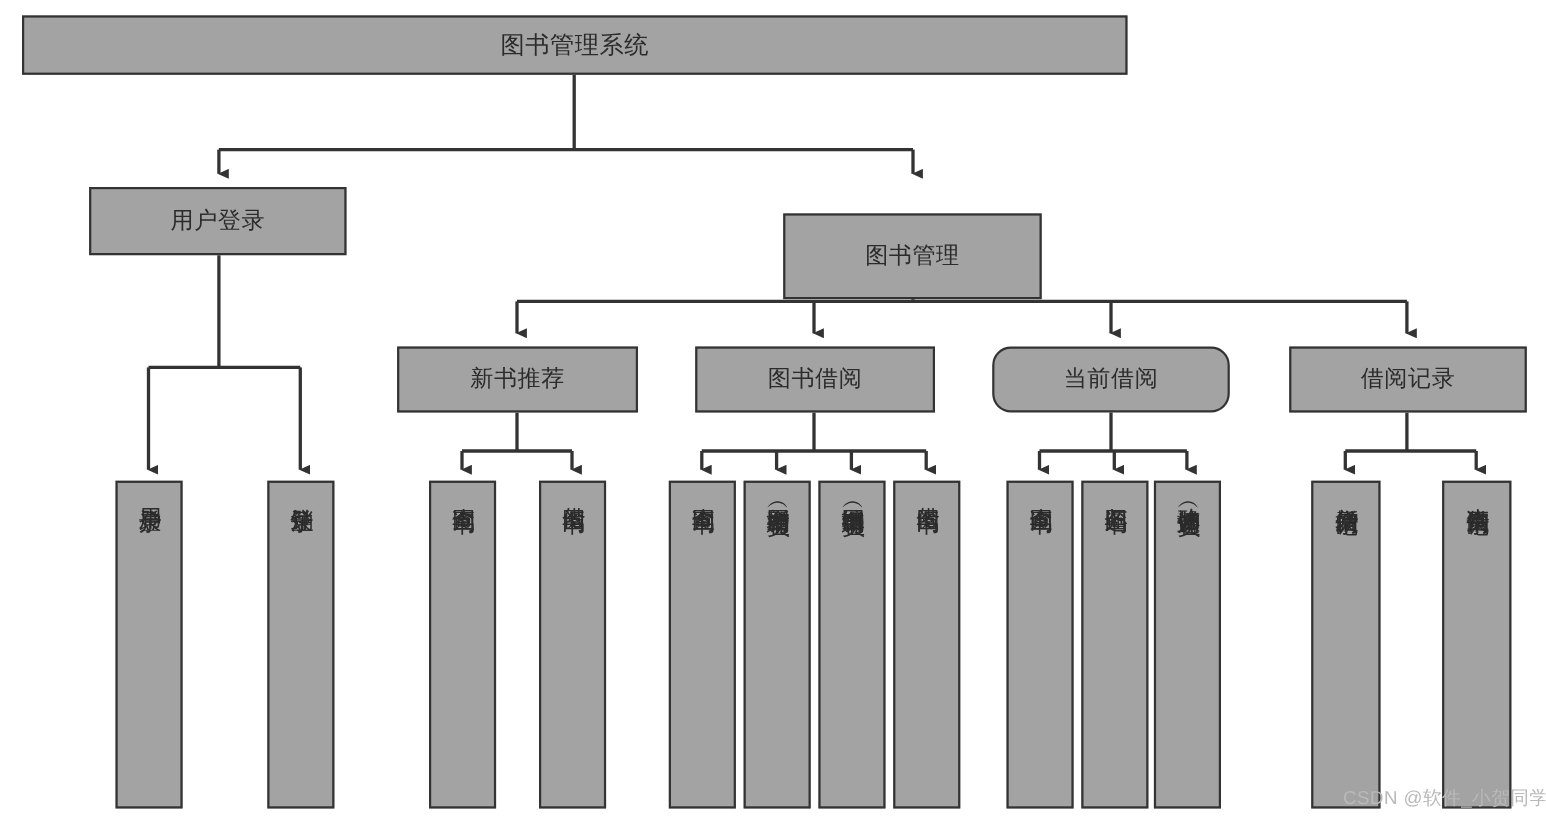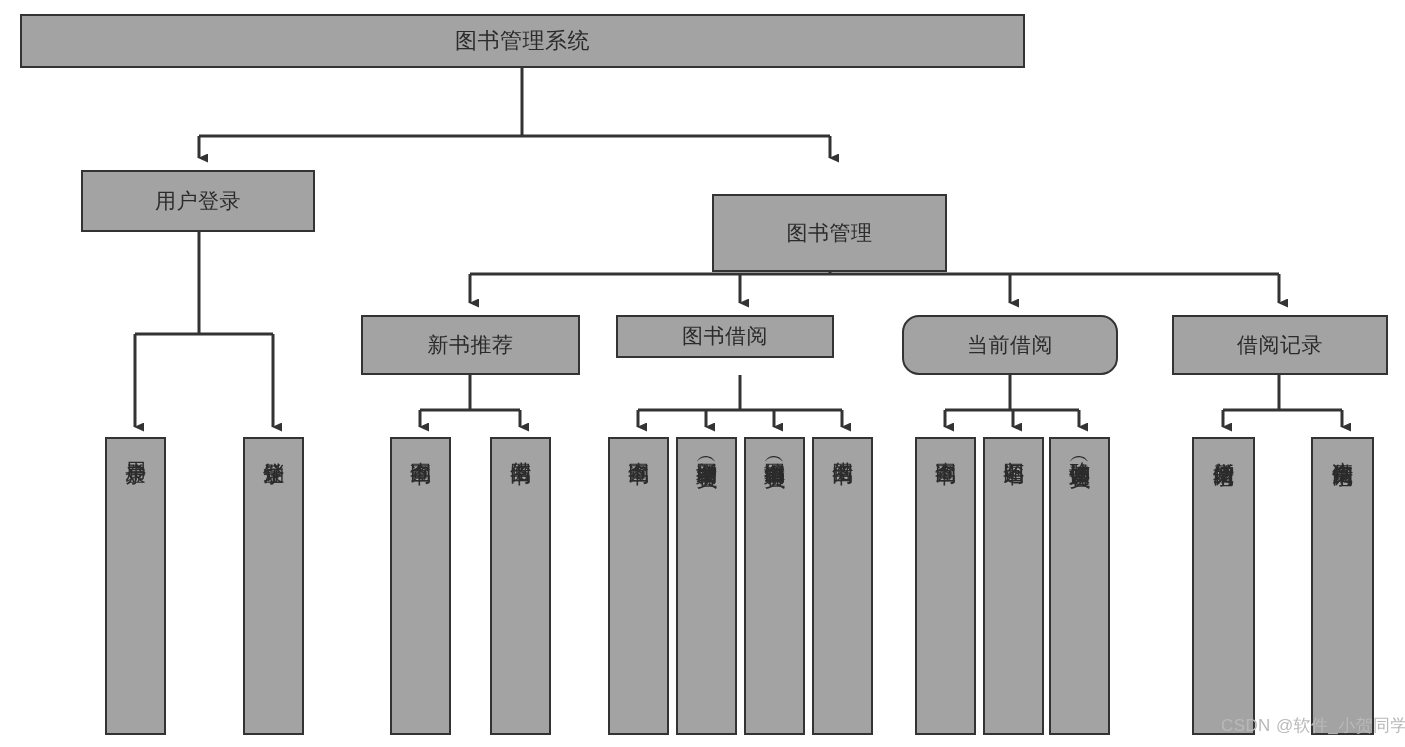--- a/index.html
+++ b/index.html
@@ -135,21 +135,21 @@
   <div class="node h-node" style="left:81px; top:170px; width:234px; height:62px;">
     <span class="lbl">用户登录</span>
   </div>
   <div class="node h-node" style="left:712px; top:170px; width:235px; height:78px;margin-top:24px;">
     <span class="lbl">图书管理</span>
   </div>
 
   <div class="node h-node" style="left:361px; top:315px; width:219px; height:60px;">
     <span class="lbl">新书推荐</span>
   </div>
-  <div class="node h-node" style="left:616px; top:315px; width:218px; height:43px;">
+  <div class="node h-node" style="left:632px; top:315px; width:218px; height:60px;">
     <span class="lbl">图书借阅</span>
   </div>
   <div class="node h-node" style="left:902px; top:315px; width:216px; height:60px;border-radius:17px;">
     <span class="lbl">当前借阅</span>
   </div>
   <div class="node h-node" style="left:1172px; top:315px; width:216px; height:60px;">
     <span class="lbl">借阅记录</span>
   </div>
 
   <div class="node leaf" style="left:105px; top:437px; width:61px; height:298px;">

